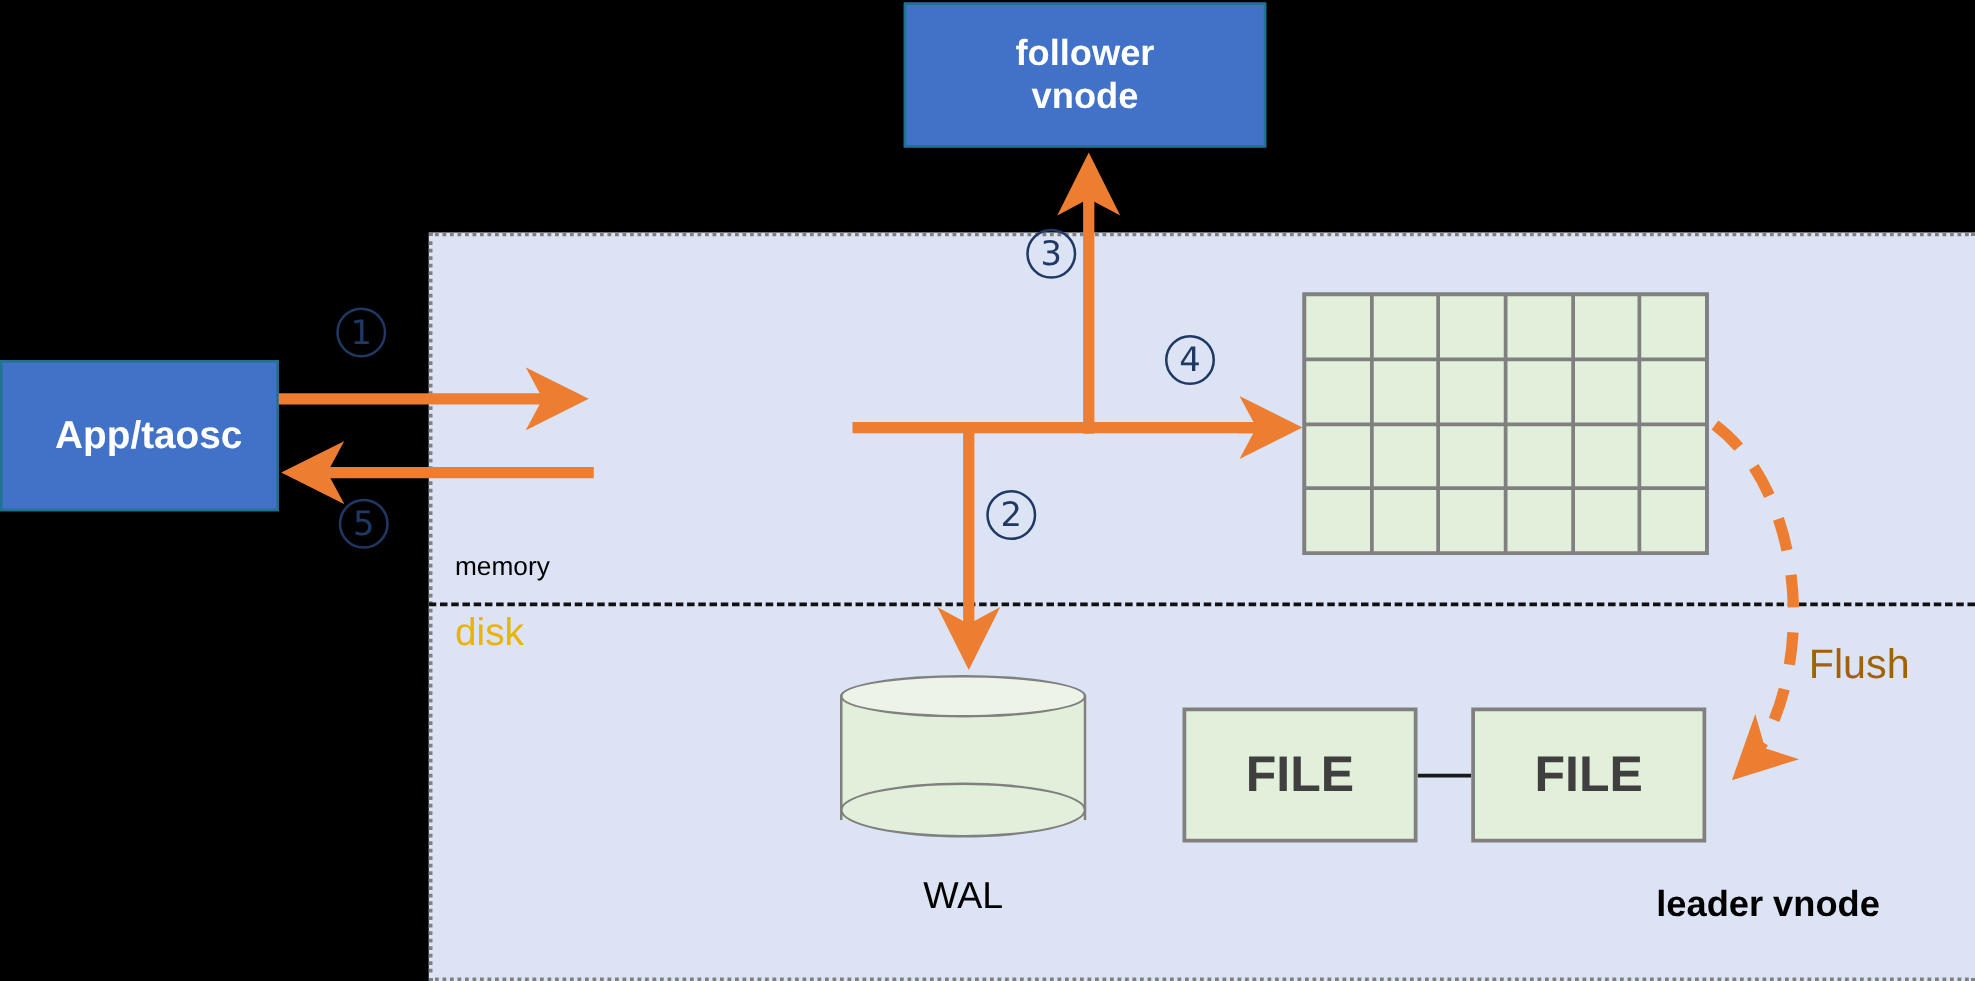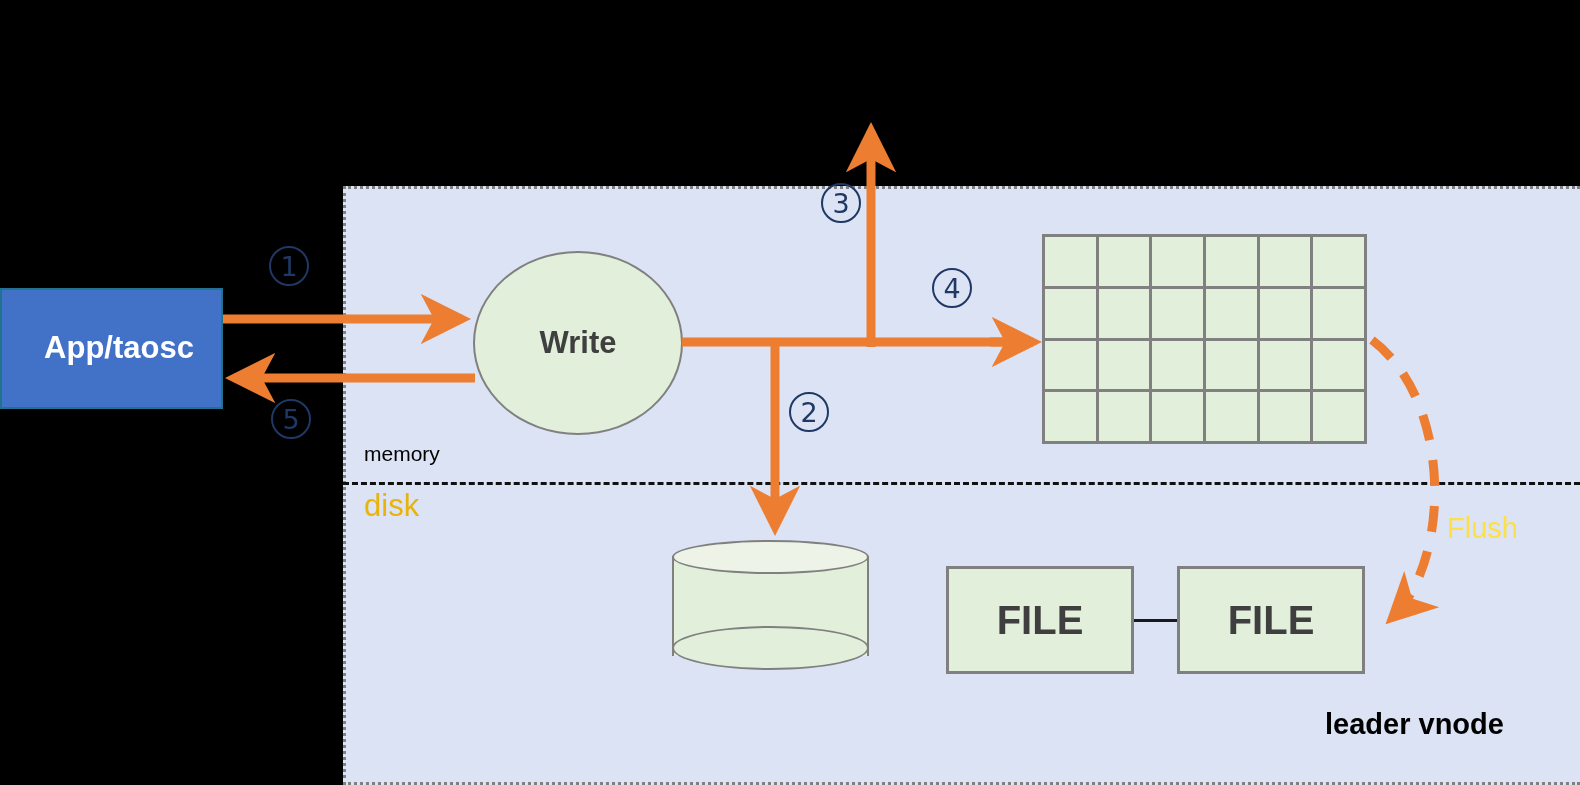--- a/index.html
+++ b/index.html
@@ -131,21 +131,21 @@
   }
 
   
   #leader-label{
     position:absolute;left:1325px;top:708px;
     font-size:29px;color:#000;font-weight:bold;
   }
   
   #flush-label{
     position:absolute;left:1447px;top:512px;
-    font-size:29px;color:#fde047;
+    font-size:33px;color:#a16207;
   }
 
   
   .step-num{
     position:absolute;
     width:40px;height:40px;
     border:2px solid #1F3864;
     border-radius:50%;
     color:#1F3864;
     font-size:27px;
@@ -170,24 +170,27 @@
   <div class="vnode-container"></div>
 
   <div id="mem-disk-divider"></div>
   <div id="memory-label">memory</div>
   <div id="disk-label">disk</div>
 
   <div class="blue-box" id="app-box">
     <span>App/taosc</span>
   </div>
 
-
-  <div id="write-ellipse">
-    <span>Write</span>
-  </div>
+  <div class="blue-box" id="follower-box">
+    <span>
+      <span>follower</span><br>
+      <span>vnode</span>
+    </span>
+  </div>
+
 
   <div id="memtable">
     <div class="cell"></div>
     <div class="cell"></div>
     <div class="cell"></div>
     <div class="cell"></div>
     <div class="cell"></div>
     <div class="cell"></div>
     <div class="cell"></div>
     <div class="cell"></div>
@@ -207,20 +210,21 @@
     <div class="cell"></div>
     <div class="cell"></div>
     <div class="cell"></div>
   </div>
 
   <div id="wal-cylinder">
     <div class="body"></div>
     <div class="bottom"></div>
     <div class="top"></div>
   </div>
+  <div id="wal-label">WAL</div>
 
   <div id="file-connector"></div>
   <div class="file-box" id="file-box-1">
     <span>FILE</span>
   </div>
   <div class="file-box" id="file-box-2">
     <span>FILE</span>
   </div>
 
   <div id="flush-label">Flush</div>

